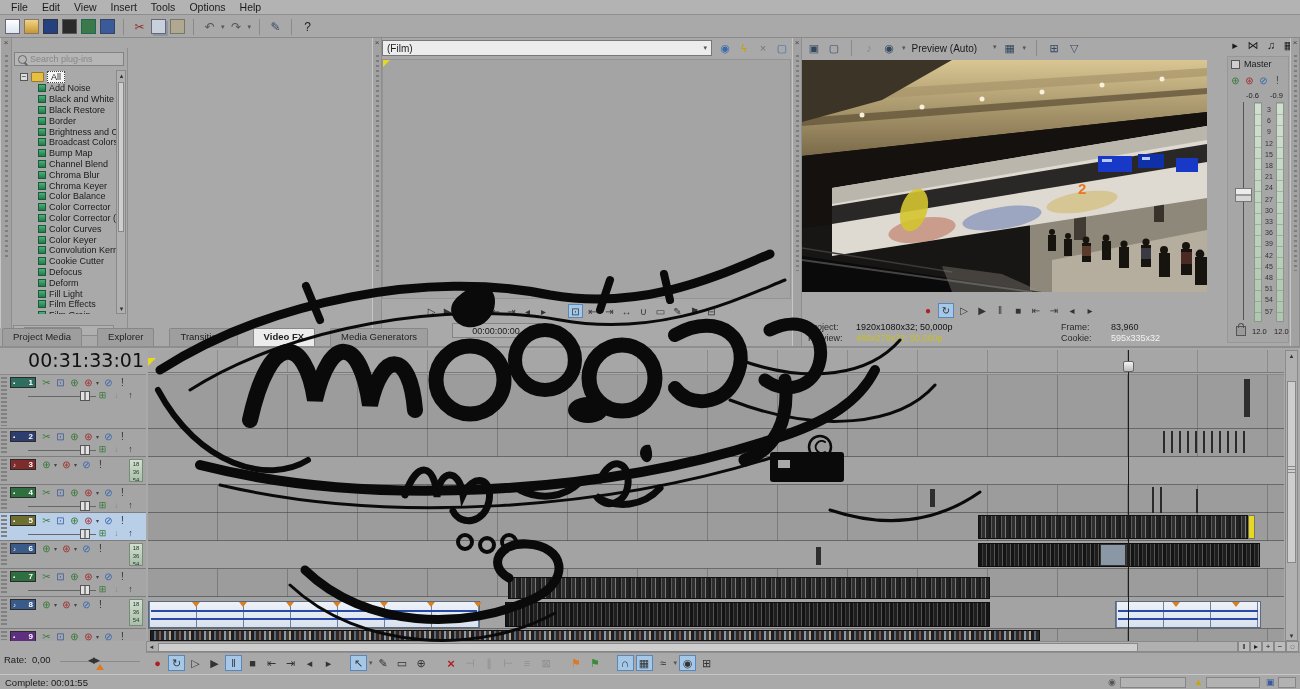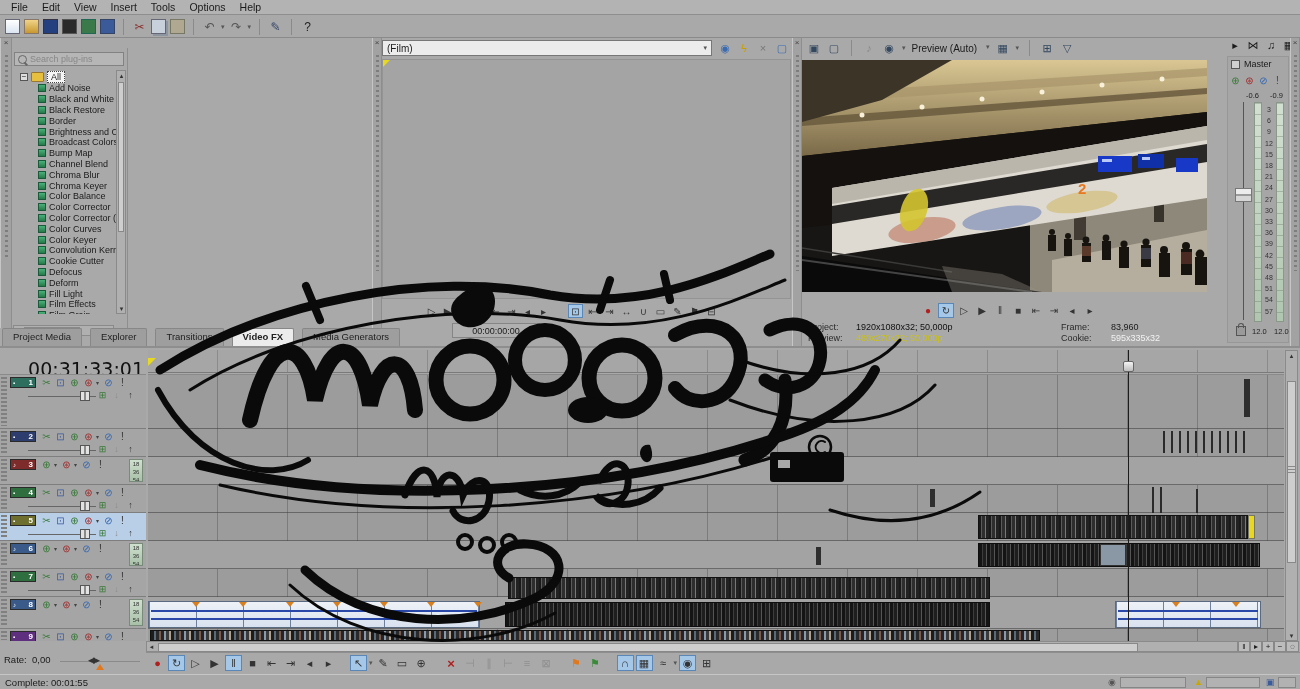--- a/index.html
+++ b/index.html
@@ -79,28 +79,28 @@
   .m-peaks{position:absolute;top:53px;font-size:7.5px;color:#222;}
   .mbar{position:absolute;width:8px;top:64px;height:220px;border:1px solid #8a988a;box-sizing:border-box;
         background:repeating-linear-gradient(rgba(100,110,100,.35) 0 1px,transparent 1px 11px),linear-gradient(#d2e0d2,#b0c6b0);}
   .mscale span{position:absolute;font-size:7px;color:#333;width:14px;text-align:center;}
   .fline{position:absolute;left:17px;top:64px;width:1px;height:218px;background:#555;}
   .fhandle{position:absolute;left:9px;top:150px;width:17px;height:14px;background:linear-gradient(#ececec 0 45%,#9a9a9a 45% 55%,#d6d6d6 55%);border:1px solid #777;box-sizing:border-box;}
   .mlock{position:absolute;left:10px;top:288px;width:8px;height:8px;border:1px solid #555;background:#9a9a9a;}
   .mlock::before{content:"";position:absolute;left:1px;top:-4px;width:4px;height:4px;border:1px solid #555;border-bottom:none;border-radius:3px 3px 0 0;}
   .mdb{position:absolute;top:289px;font-size:7.5px;color:#222;}
   
-  .tabsrow{position:absolute;left:2px;top:328px;height:18px;display:flex;gap:8px;z-index:5;}
+  .tabsrow{position:absolute;left:2px;top:328px;height:18px;display:flex;gap:15px;z-index:5;}
   .tab{padding:2px 10px 0;background:#9e9e9e;border:1px solid #878787;border-bottom:none;font-size:9.5px;
        border-radius:2px 2px 0 0;color:#222;white-space:nowrap;}
   .tab.active{background:#ececec;font-weight:bold;}
   .dock-bottom{position:absolute;left:0;top:346px;width:1300px;height:2px;background:#8e8e8e;}
   
   .big-tc{position:absolute;left:2px;top:349px;width:142px;height:23px;font-family:"DejaVu Sans",sans-serif;
-          font-size:19px;color:#111;text-align:right;margin-top:9px;}
+          font-size:19px;color:#111;text-align:right;}
   .ruler{position:absolute;left:148px;top:350px;width:1136px;height:23px;background:#a6a6a6;border-bottom:1px solid #7a7a7a;
          box-sizing:border-box;background-image:repeating-linear-gradient(90deg,transparent 0 69px,rgba(60,60,60,.25) 69px 70px);}
   .ruler-marker{position:absolute;left:0;top:8px;width:0;height:0;border-top:8px solid #e8d820;border-right:8px solid transparent;}
   .theads{position:absolute;left:0;top:374px;width:146px;height:266px;background:#a5a5a5;overflow:hidden;border-top:1px solid #8a8a8a;}
   .thead{position:absolute;left:0;width:146px;border-bottom:1px solid #7e7e7e;box-sizing:border-box;background:#a5a5a5;overflow:hidden;}
   .thead.sel{background:#b9cfe8;}
   .tgrip{position:absolute;left:1px;top:2px;width:6px;bottom:2px;background:repeating-linear-gradient(#808080 0 2px,transparent 2px 4px);}
   .tbadge{position:absolute;left:10px;top:2px;width:26px;height:11px;color:#fff;font-size:8px;font-weight:bold;
           display:flex;align-items:center;justify-content:space-between;padding:0 2px;border:1px solid #2a2a2a;box-sizing:border-box;}
   .tbadge .bg{font-size:6px;font-weight:normal;}
@@ -354,21 +354,21 @@
   <div class="grip" style="left:792px;top:38px;width:10px;height:308px">×<div class="gdots"></div></div>
 
   <div class="panel" style="left:802px;top:38px;width:424px;height:308px">
     <div class="pv-toolbar">
         <div class="micon" style="color: rgb(51, 71, 95);">▣</div>
         <div class="micon" style="color: rgb(51, 71, 95);">▢</div>
         <span class="tsep"></span>
         <div class="micon" style="color: rgb(138, 138, 138);">♪</div>
         <div class="micon" style="color: rgb(51, 71, 95);">◉</div>
         <span class="dd-arrow">▾</span>
-        <div style="display: flex; align-items: flex-start; gap: 9px;">
+        <div style="display: flex; align-items: flex-start; gap: 16px;">
           <span>Preview (Auto)</span>
           <span class="dd-arrow">▾</span>
         </div>
         <div class="micon" style="color: rgb(51, 71, 95);">▦</div>
         <span class="dd-arrow">▾</span>
         <span class="tsep"></span>
         <div class="micon" style="color: rgb(51, 71, 95);">⊞</div>
         <div class="micon" style="color: rgb(51, 71, 95);">▽</div>
       </div>
     <div class="pv-video">

